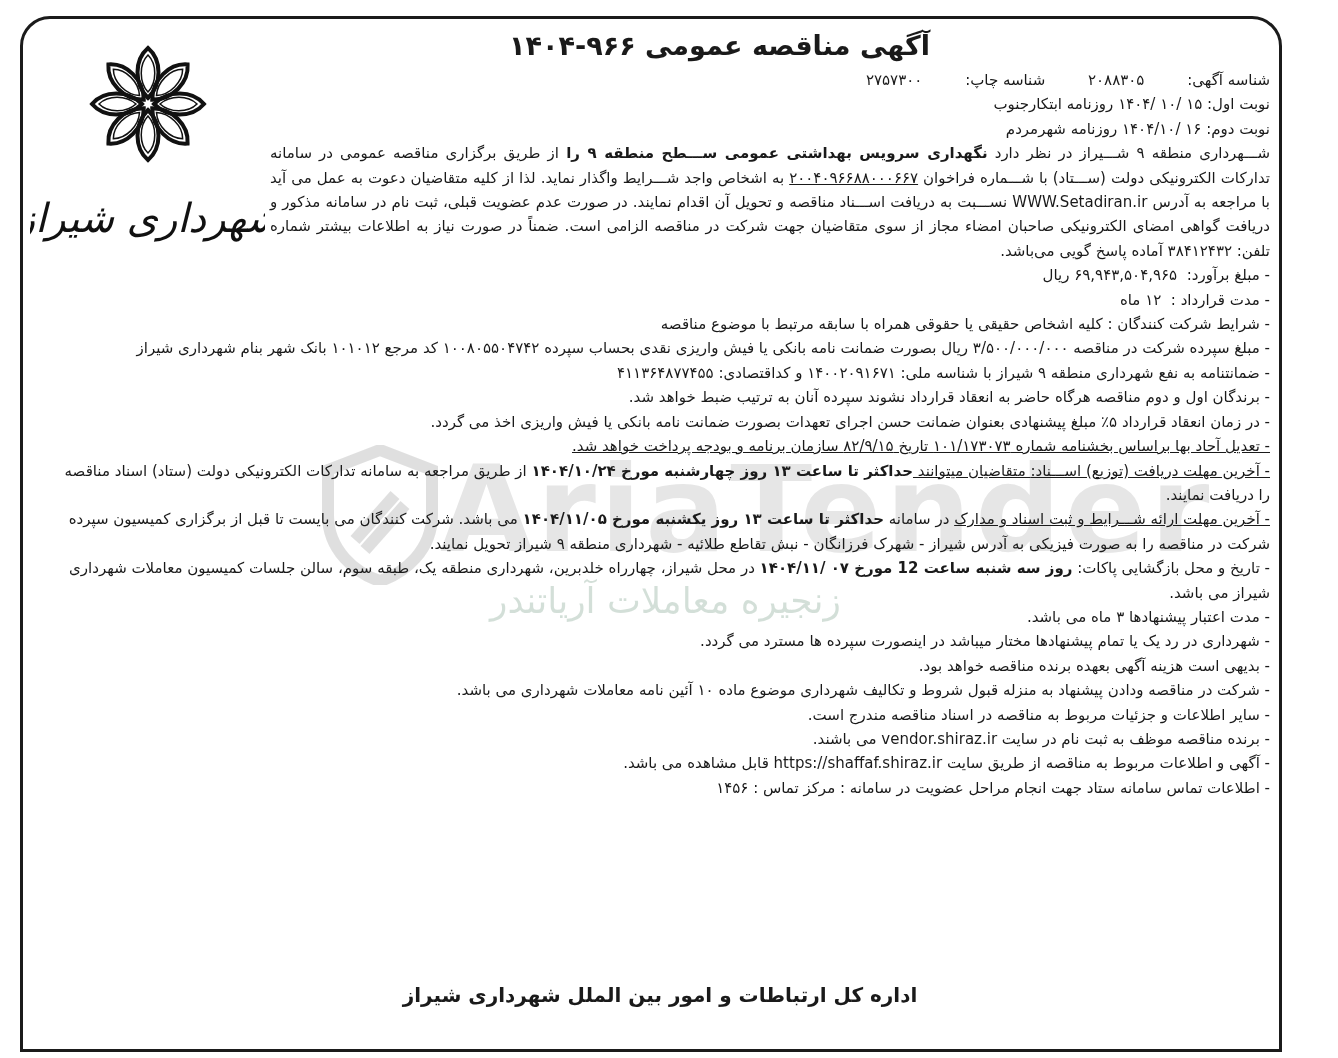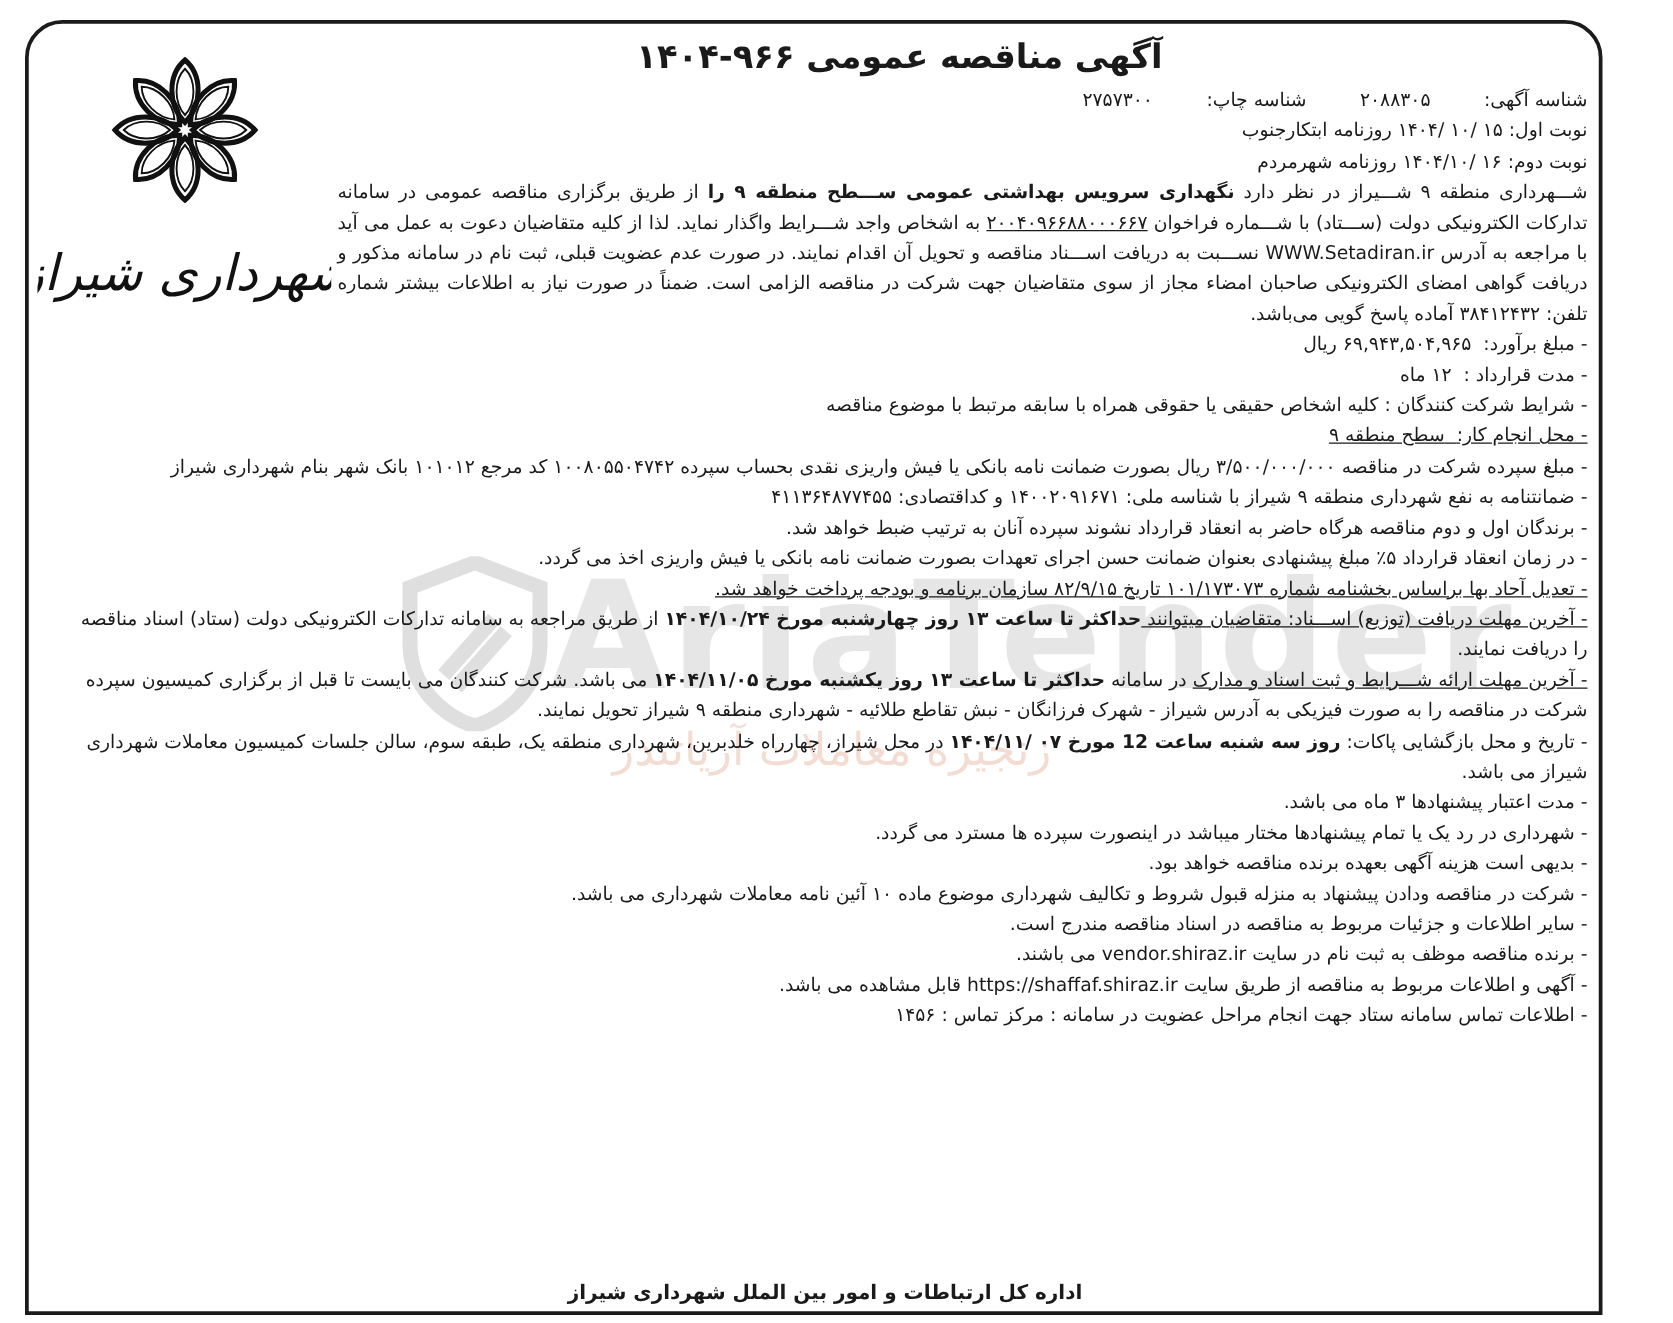--- a/index.html
+++ b/index.html
@@ -12,25 +12,25 @@
   .title { position: absolute; top: 30px; left: 300px; width: 630px; text-align: right; direction: rtl;
            font-weight: bold; font-size: 27px; font-family: "DejaVu Sans", sans-serif; }
   .content { position: absolute; right: 68px; top: 68px; width: 1225px; direction: rtl; text-align: right;
              font-size: 15px; line-height: 24.4px; }
   .line { white-space: nowrap; overflow: visible; }
   .meta-line span { margin-left: 38px; }
   .b { font-weight: bold; }
   .u { text-decoration: underline; }
   .intro { width: 1000px; margin-right: 0; white-space: normal; text-align: justify; text-align-last: right; }
   .footer-title { position: absolute; top: 983px; left: 300px; width: 720px; text-align: center; direction: rtl;
-                  font-weight: bold; font-size: 16px; margin-top: 41px; }
+                  font-weight: bold; font-size: 20px; }
   .watermark { position: absolute; left: 320px; top: 430px; width: 700px; height: 200px; opacity: 0.18; pointer-events: none; }
   .watermark .wm-text { position: absolute; left: 120px; top: 10px; font-size: 120px; font-weight: bold; color: #777;
                         font-family: "DejaVu Sans", sans-serif; letter-spacing: 4px; text-align: right; }
-  .watermark .wm-sub { position: absolute; left: 170px; top: 150px; font-size: 36px; color: #c2410c; direction: rtl; letter-spacing: 10px; }
+  .watermark .wm-sub { position: absolute; left: 170px; top: 150px; font-size: 36px; color: #14532d; direction: rtl; letter-spacing: 10px; }
   .wm-shield { position: absolute; left: 0; top: 15px; width: 120px; height: 140px; }
   .item { white-space: nowrap; }
 </style>
 </head>
 <body>
 
 <div class="frame"></div>
 
 <div class="logo">
   <svg viewBox="0 0 235 220">
@@ -70,21 +70,20 @@
   <div class="line">نوبت اول: ۱۵ /۱۰ /۱۴۰۴ روزنامه ابتکارجنوب</div>
   <div class="line">نوبت دوم: ۱۶ /۱۴۰۴/۱۰ روزنامه شهرمردم</div>
 
   <div class="intro" style="width:1000px;">
     <span>شـــهرداری منطقه ۹ شـــیراز در نظر دارد </span><span class="b">نگهداری سرویس بهداشتی عمومی ســـطح منطقه ۹ را</span><span> از طریق برگزاری مناقصه عمومی در سامانه تدارکات الکترونیکی دولت (ســـتاد) با شـــماره فراخوان </span><span class="u">۲۰۰۴۰۹۶۶۸۸۰۰۰۶۶۷</span><span> به اشخاص واجد شـــرایط واگذار نماید. لذا از کلیه متقاضیان دعوت به عمل می آید با مراجعه به آدرس WWW.Setadiran.ir نســـبت به دریافت اســـناد مناقصه و تحویل آن اقدام نمایند. در صورت عدم عضویت قبلی، ثبت نام در سامانه مذکور و دریافت گواهی امضای الکترونیکی صاحبان امضاء مجاز از سوی متقاضیان جهت شرکت در مناقصه الزامی است. ضمناً در صورت نیاز به اطلاعات بیشتر شماره تلفن: ۳۸۴۱۲۴۳۲ آماده پاسخ گویی می‌باشد.</span>
   </div>
 
   <div class="item"><span>- مبلغ برآورد:</span>&nbsp; <span>۶۹,۹۴۳,۵۰۴,۹۶۵ ریال</span></div>
   <div class="item"><span>- مدت قرارداد :</span>&nbsp; <span>۱۲ ماه</span></div>
   <div class="item"><span>- شرایط شرکت کنندگان :</span> <span>کلیه اشخاص حقیقی یا حقوقی همراه با سابقه مرتبط با موضوع مناقصه</span></div>
-  <div class="item"><span class="u"><span>- محل انجام کار:</span>&nbsp; <span>سطح منطقه ۹</span></span></div>
   <div class="item">- مبلغ سپرده شرکت در مناقصه ۳/۵۰۰/۰۰۰/۰۰۰ ریال بصورت ضمانت نامه بانکی یا فیش واریزی نقدی بحساب سپرده  ۱۰۰۸۰۵۵۰۴۷۴۲ کد مرجع ۱۰۱۰۱۲ بانک  شهر بنام شهرداری شیراز</div>
   <div class="item">- ضمانتنامه به نفع شهرداری منطقه ۹ شیراز با شناسه ملی: ۱۴۰۰۲۰۹۱۶۷۱ و کداقتصادی: ۴۱۱۳۶۴۸۷۷۴۵۵</div>
   <div class="item">- برندگان اول و دوم مناقصه هرگاه حاضر به انعقاد قرارداد نشوند سپرده آنان به ترتیب ضبط خواهد شد.</div>
   <div class="item">- در زمان انعقاد قرارداد ۵٪  مبلغ پیشنهادی بعنوان ضمانت حسن اجرای تعهدات بصورت ضمانت نامه بانکی یا فیش واریزی اخذ می گردد.</div>
   <div class="item"><span class="u">- تعدیل آحاد بها براساس بخشنامه شماره ۱۰۱/۱۷۳۰۷۳ تاریخ ۸۲/۹/۱۵ سازمان برنامه و بودجه پرداخت خواهد شد.</span></div>
 
   <div class="item"><span class="u">- آخرین مهلت دریافت (توزیع) اســـناد:</span><span class="u"> متقاضیان میتوانند </span><span class="b">حداکثر تا ساعت ۱۳ روز چهارشنبه مورخ ۱۴۰۴/۱۰/۲۴</span><span> از طریق مراجعه به سامانه تدارکات الکترونیکی دولت (ستاد) اسناد مناقصه</span></div>
   <div class="item">را دریافت نمایند.</div>
 
   <div class="item"><span class="u">- آخرین مهلت ارائه شـــرایط و ثبت اسناد و مدارک</span><span> در سامانه </span><span class="b">حداکثر تا ساعت ۱۳ روز یکشنبه مورخ ۱۴۰۴/۱۱/۰۵</span><span> می باشد. شرکت کنندگان می بایست تا قبل از برگزاری کمیسیون سپرده</span></div>

